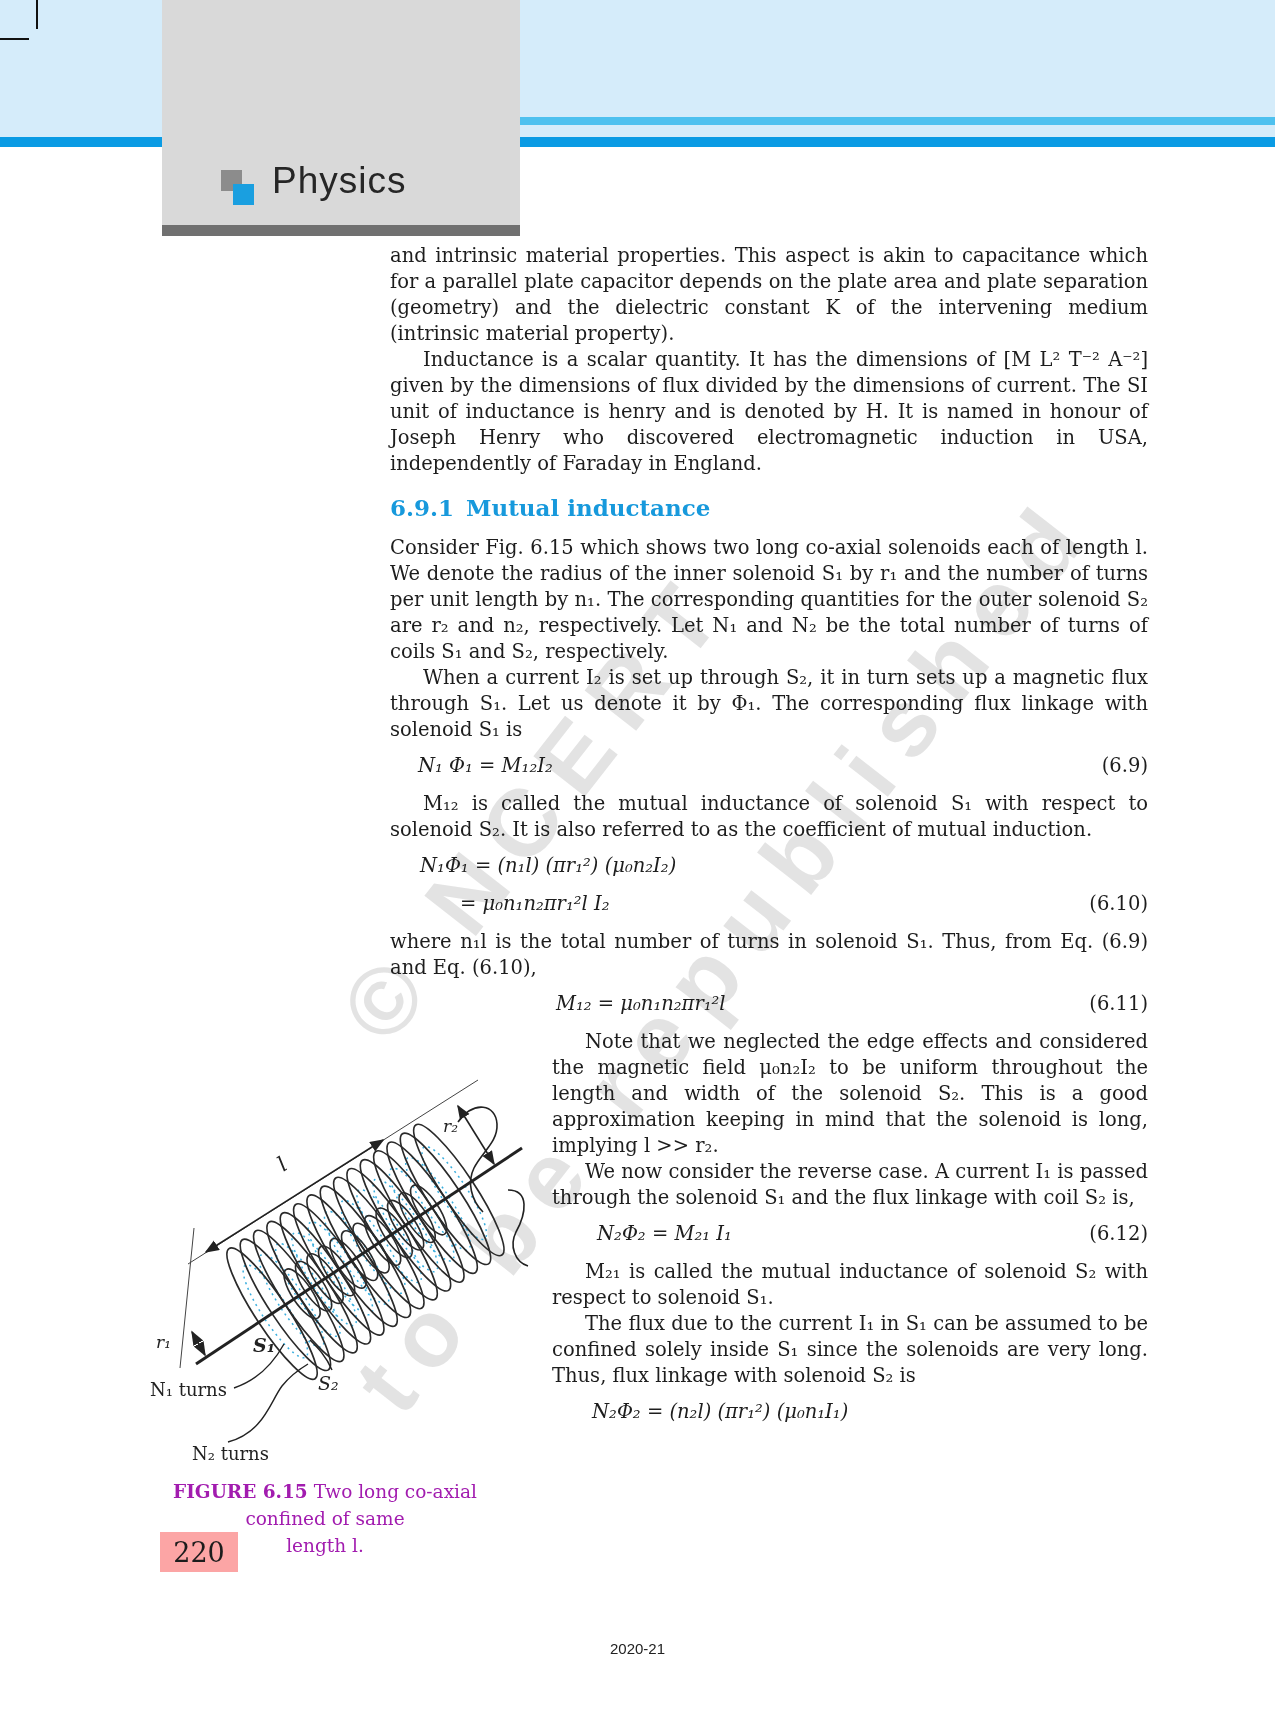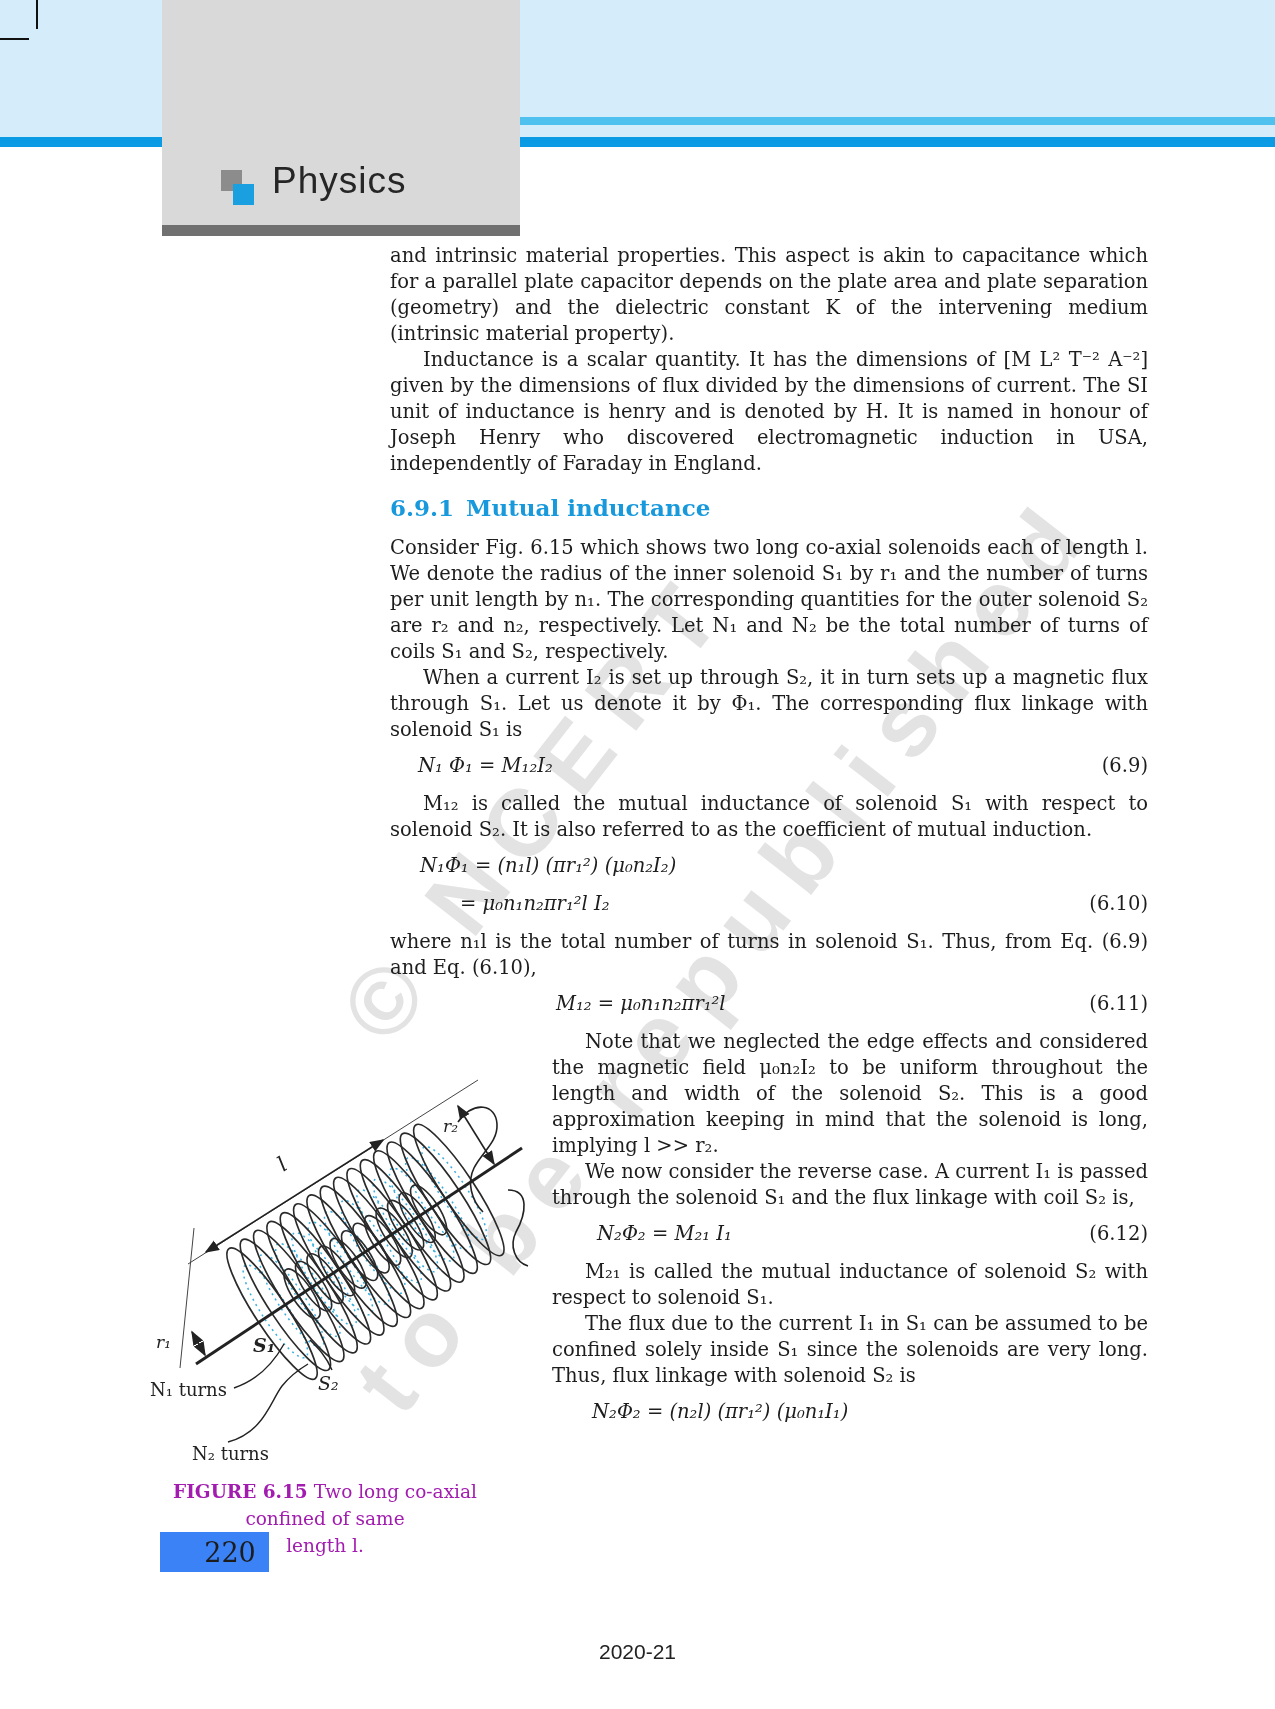--- a/index.html
+++ b/index.html
@@ -41,24 +41,24 @@
   .eq .eq-body { font-style:italic; white-space:nowrap; }
   .eq .eq-num  { margin-left:auto; font-style:normal; }
   .fig-spacer { float:left; width:162px; height:470px; }
   .clear { clear:both; }
 
   
   .figure-svg { position:absolute; left:140px; top:1000px; z-index:2; }
   .fig-caption { position:absolute; left:158px; top:1478px; width:334px; text-align:center;
                  font-size:18.5px; line-height:27px; color:#a21caf; z-index:3; }
   .fig-caption .cap-bold { font-weight:bold; }
-  .page-box { position:absolute; left:160px; top:1532px; width:78px; height:40px; background:#3b82f6;
-              display:flex; align-items:center; justify-content:center; font-size:27px; color:#1c1c1c; z-index:3;padding-left:31px; }
+  .page-box { position:absolute; left:160px; top:1532px; width:78px; height:40px; background:#fca5a5;
+              display:flex; align-items:center; justify-content:center; font-size:27px; color:#1c1c1c; z-index:3; }
   .footer { position:absolute; left:0; top:1640px; width:1275px; text-align:center;
-            font-family:"Liberation Sans", sans-serif; font-size:21px; color:#222; z-index:2; }
+            font-family:"Liberation Sans", sans-serif; font-size:15px; color:#222; z-index:2; }
 
   
   .figure-svg text { font-family:"DejaVu Serif", serif; fill:#222; }
   .lbl-var { font-style:italic; }
   .lbl-s1 { fill:#2196d6; font-weight:bold; font-style:italic; }
 </style>
 </head>
 <body>
 
 <div class="band-light"></div>

